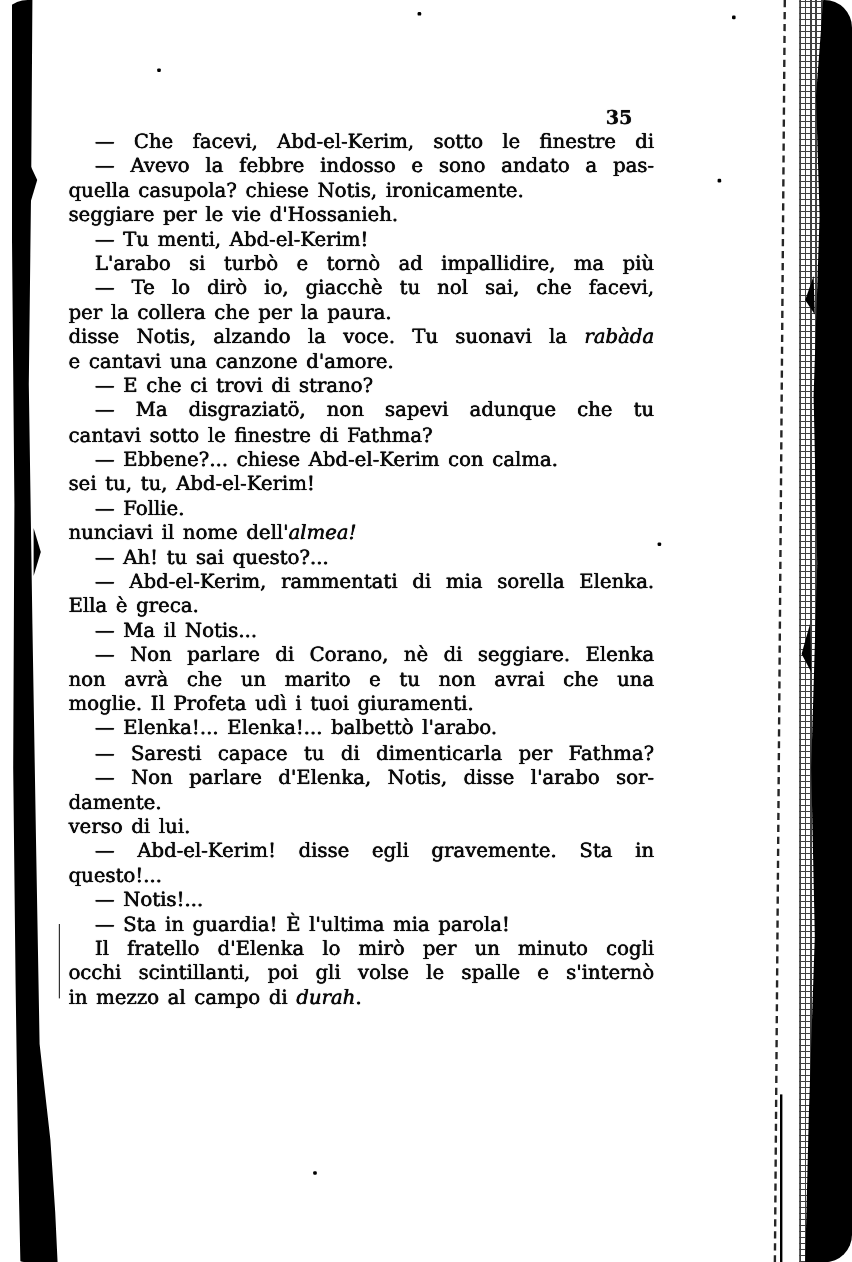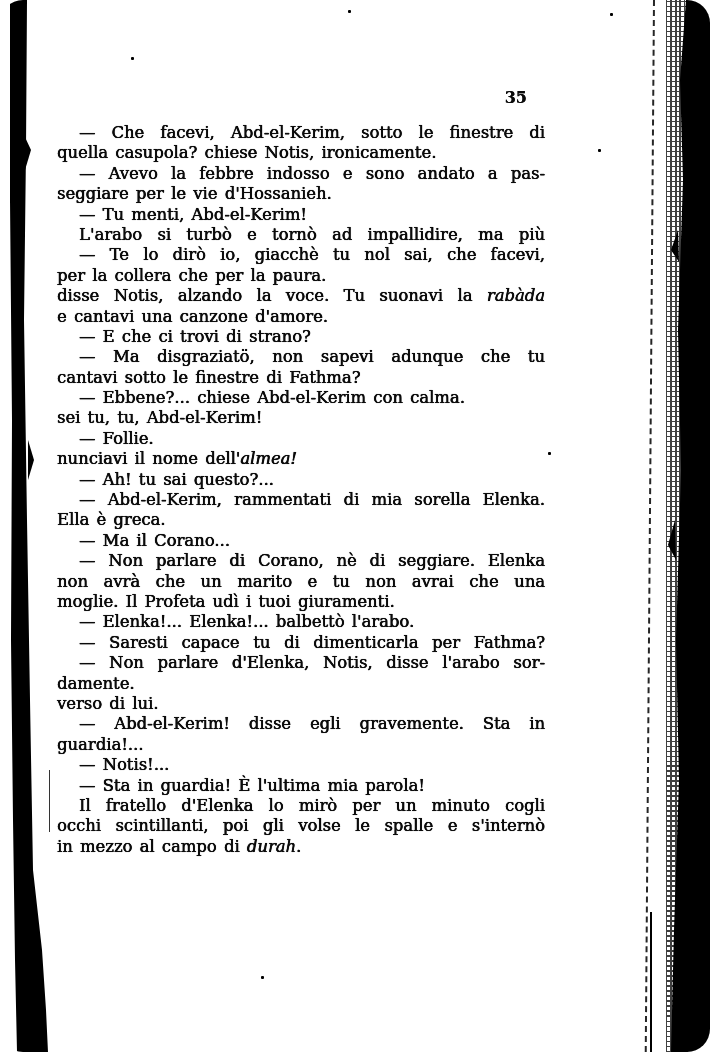--- a/index.html
+++ b/index.html
@@ -12,21 +12,21 @@
     width: 710px;
     height: 1052px;
     background: #ffffff;
     overflow: hidden;
     border-radius: 23px;
   }
   
   #text-block {
     position: absolute;
     left: 57px;
-    top: 123px;
+    top: 108px;
     width: 488px;
     font-family: "DejaVu Serif", serif;
     font-size: 16.4px;
     color: #0b0b0b;
     text-shadow: 0 0 0.7px #0b0b0b, 0.3px 0 0 #0b0b0b;
     word-spacing: 2px;
   }
   .line {
     height: 20.4px;
     line-height: 20.4px;
@@ -112,50 +112,50 @@
   <div class="speck" style="left:610px; top:13px"></div>
   <div class="speck" style="left:131px; top:57px"></div>
   <div class="speck" style="left:598px; top:149px"></div>
   <div class="speck" style="left:548px; top:452px"></div>
   <div class="speck" style="left:261px; top:976px"></div>
 
   <div id="page-number">35</div>
 
   <div id="text-block">
       <div class="line indent just"><span>— Che facevi, Abd-el-Kerim, sotto le finestre di</span></div>
+      <div class="line indent just"><span>— Avevo la febbre indosso e sono andato a pas-</span></div>
       <div class="line"><span>quella casupola? chiese Notis, ironicamente.</span></div>
-      <div class="line indent just"><span>— Avevo la febbre indosso e sono andato a pas-</span></div>
       <div class="line"><span>seggiare per le vie d'Hossanieh.</span></div>
       <div class="line indent"><span>— Tu menti, Abd-el-Kerim!</span></div>
       <div class="line indent just"><span>L'arabo si turbò e tornò ad impallidire, ma più</span></div>
       <div class="line indent just"><span>— Te lo dirò io, giacchè tu nol sai, che facevi,</span></div>
       <div class="line"><span>per la collera che per la paura.</span></div>
       <div class="line just"><span>disse Notis, alzando la voce. Tu suonavi la </span><i>rabàda</i></div>
       <div class="line"><span>e cantavi una canzone d'amore.</span></div>
       <div class="line indent"><span>— E che ci trovi di strano?</span></div>
       <div class="line indent just"><span>— Ma disgraziatö, non sapevi adunque che tu</span></div>
       <div class="line"><span>cantavi sotto le finestre di Fathma?</span></div>
       <div class="line indent"><span>— Ebbene?... chiese Abd-el-Kerim con calma.</span></div>
       <div class="line"><span>sei tu, tu, Abd-el-Kerim!</span></div>
       <div class="line indent"><span>— Follie.</span></div>
       <div class="line"><span>nunciavi il nome dell'</span><i>almea!</i></div>
       <div class="line indent"><span>— Ah! tu sai questo?...</span></div>
       <div class="line indent just"><span>— Abd-el-Kerim, rammentati di mia sorella Elenka.</span></div>
       <div class="line"><span>Ella è greca.</span></div>
-      <div class="line indent"><span>— Ma il Corano...</span></div>
+      <div class="line indent"><span>— Ma il Notis...</span></div>
       <div class="line indent just"><span>— Non parlare di Corano, nè di seggiare. Elenka</span></div>
       <div class="line just"><span>non avrà che un marito e tu non avrai che una</span></div>
       <div class="line"><span>moglie. Il Profeta udì i tuoi giuramenti.</span></div>
       <div class="line indent"><span>— Elenka!... Elenka!... balbettò l'arabo.</span></div>
       <div class="line indent just"><span>— Saresti capace tu di dimenticarla per Fathma?</span></div>
       <div class="line indent just"><span>— Non parlare d'Elenka, Notis, disse l'arabo sor-</span></div>
       <div class="line"><span>damente.</span></div>
       <div class="line"><span>verso di lui.</span></div>
       <div class="line indent just"><span>— Abd-el-Kerim! disse egli gravemente. Sta in</span></div>
-      <div class="line"><span>guardia!...</span></div>
+      <div class="line"><span>questo!...</span></div>
       <div class="line indent"><span>— Notis!...</span></div>
       <div class="line indent"><span>— Sta in guardia! È l'ultima mia parola!</span></div>
       <div class="line indent just"><span>Il fratello d'Elenka lo mirò per un minuto cogli</span></div>
       <div class="line just"><span>occhi scintillanti, poi gli volse le spalle e s'internò</span></div>
       <div class="line"><span>in mezzo al campo di </span><i>durah</i><span>.</span></div>
     </div>
 
 </div>
 
 </body></html>

